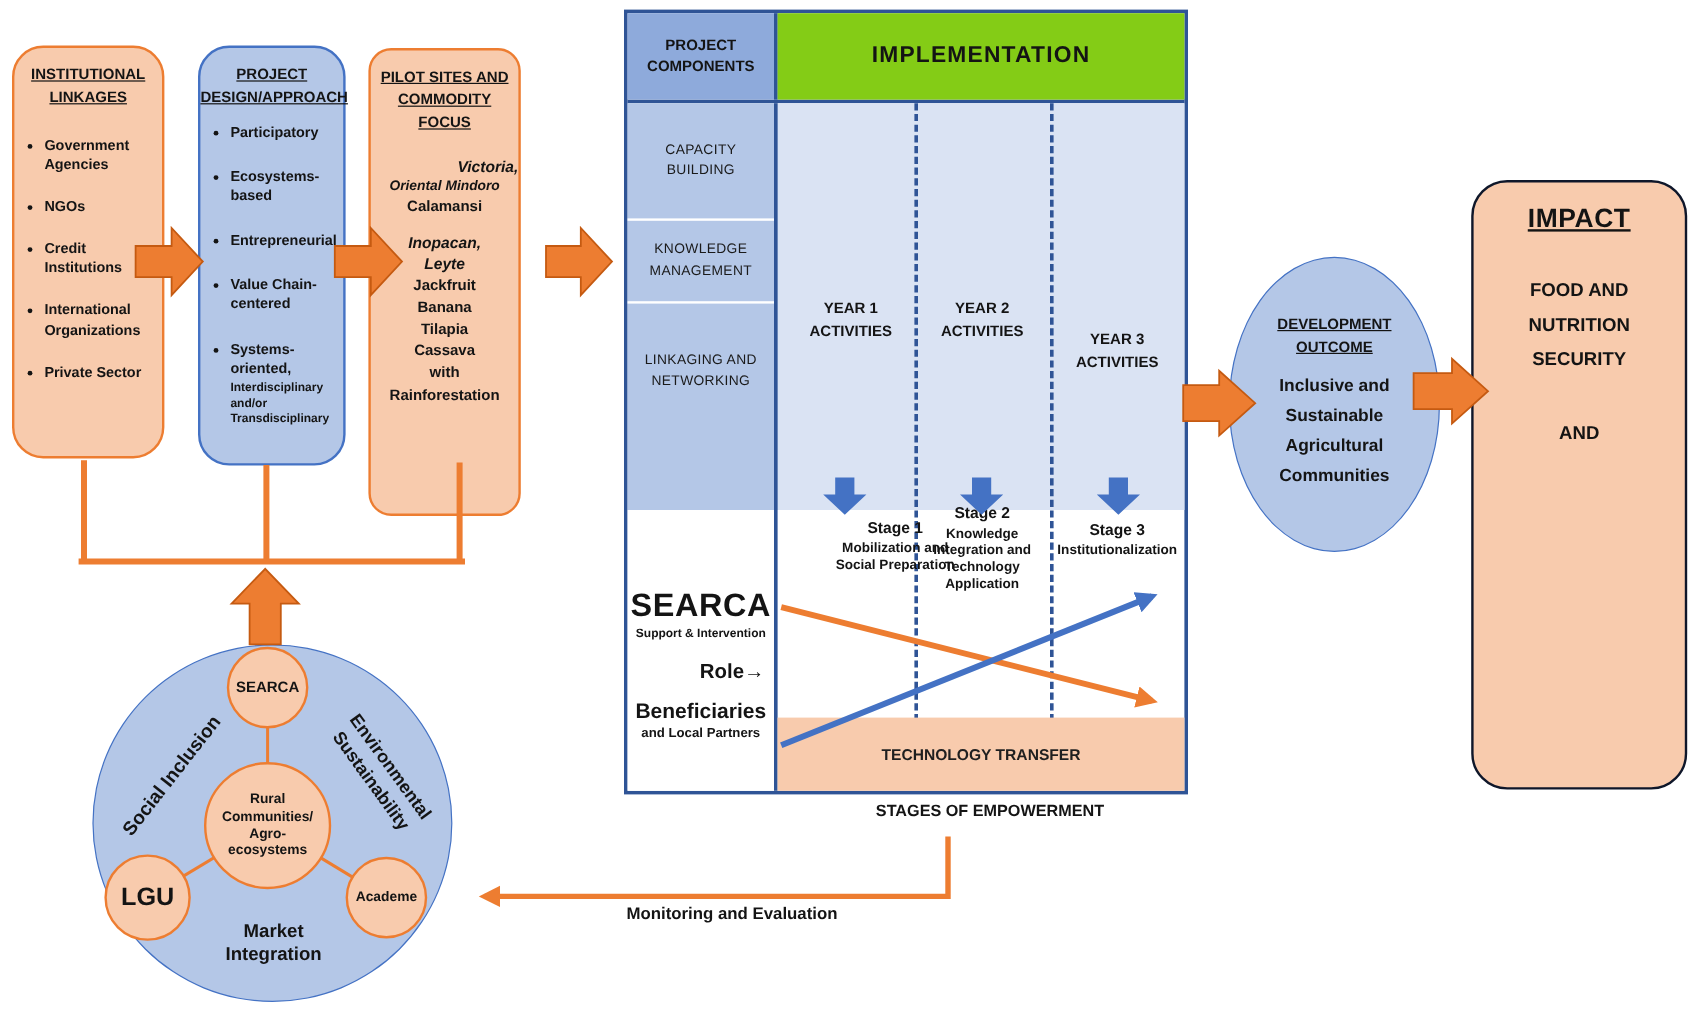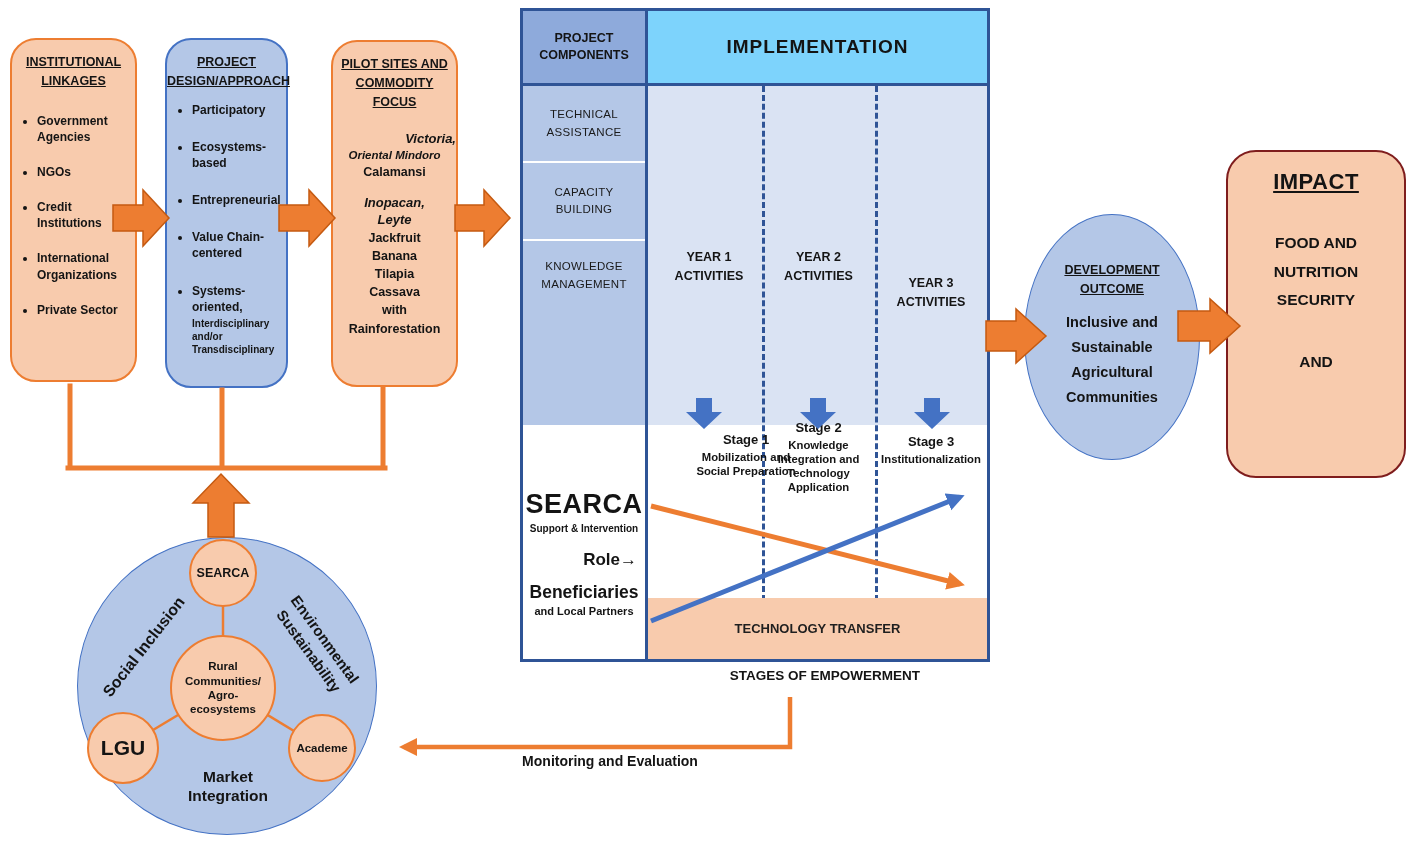--- a/index.html
+++ b/index.html
@@ -26,21 +26,21 @@
   .p-comm{font-weight:bold;font-size:12.5px;line-height:1.45;}
 
   
   #impl-table{position:absolute;left:520px;top:8px;width:470px;height:654px;
               border:3px solid #2F5496;box-sizing:border-box;background:#fff;}
   .t-header{position:absolute;left:0;top:0;width:464px;height:72px;display:flex;
             border-bottom:3px solid #2F5496;box-sizing:content-box;}
   .t-hleft{width:122px;border-right:3px solid #2F5496;background:#8EAADB;display:flex;
            align-items:center;justify-content:center;font-weight:bold;font-size:12.5px;
            text-align:center;white-space:pre-line;line-height:1.4;}
-  .t-hright{flex:1;background:#7dd3fc;display:flex;align-items:center;justify-content:center;
+  .t-hright{flex:1;background:#84cc16;display:flex;align-items:center;justify-content:center;
             font-weight:bold;font-size:19px;letter-spacing:1px;}
   .t-leftcol{position:absolute;left:0;top:75px;width:122px;height:339px;background:#B4C7E7;
              border-right:3px solid #2F5496;}
   .t-row{display:flex;align-items:center;justify-content:center;text-align:center;
          font-size:11.5px;letter-spacing:.3px;color:#1a1a1a;border-bottom:2px solid #fff;
          box-sizing:border-box;white-space:pre-line;line-height:1.5;}
   .t-row:last-child{border-bottom:none;}
   .t-lower-left{position:absolute;left:0;top:414px;width:122px;height:234px;background:#fff;
                 border-right:3px solid #2F5496;}
   .t-bodybg{position:absolute;left:125px;top:75px;width:339px;height:339px;background:#DAE3F3;}
@@ -66,22 +66,22 @@
                font-weight:bold;font-size:14px;}
 
   
   .outcome{position:absolute;left:1024px;top:214px;width:176px;height:246px;background:#B4C7E7;
            border:1.5px solid #4472C4;border-radius:50%;box-sizing:border-box;text-align:center;}
   .outcome .o-title{margin-top:46px;font-weight:bold;font-size:12.5px;line-height:1.55;
                     text-decoration:underline;white-space:pre-line;}
   .outcome .o-body{margin-top:10px;font-weight:bold;font-size:14.5px;line-height:1.72;white-space:pre-line;}
 
   
-  .impact{position:absolute;left:1226px;top:150px;width:180px;height:328px;border-radius:30px;
-          background:#F8CBAD;border:2px solid #7f1d1d;box-sizing:border-box;text-align:center;}
+  .impact{position:absolute;left:1226px;top:150px;width:180px;height:508px;border-radius:30px;
+          background:#F8CBAD;border:2px solid #0f172a;box-sizing:border-box;text-align:center;}
   .impact .i-title{margin-top:17px;font-weight:bold;font-size:22px;text-decoration:underline;letter-spacing:.5px;}
   .impact .i-l1{margin-top:34px;font-weight:bold;font-size:15.5px;line-height:1.85;white-space:pre-line;}
   .impact .i-l2{margin-top:38px;font-weight:bold;font-size:15.5px;}
   .impact .i-l3{margin-top:40px;font-weight:bold;font-size:15.5px;line-height:1.85;white-space:pre-line;}
 
   
   .eco-big{position:absolute;left:77px;top:537px;width:300px;height:298px;border-radius:50%;
            background:#B4C7E7;border:1.5px solid #4472C4;box-sizing:border-box;z-index:1;}
   .eco-lines{position:absolute;left:0;top:0;z-index:2;pointer-events:none;}
   .eco-label{position:absolute;z-index:2;font-weight:bold;text-align:center;white-space:pre-line;}
@@ -121,21 +121,21 @@
       <li>Entrepreneurial</li>
       <li>Value Chain-
 centered</li>
       <li><span style="white-space:pre-line;">Systems-
 oriented,</span><span class="li-sub" style="white-space:pre-line;">Interdisciplinary
 and/or
 Transdisciplinary</span></li>
     </ul>
   </div>
 
-  <div class="pill orange ctr" style="left:331px;top:40px;width:127px;height:347px;">
+  <div class="pill orange ctr" style="left:307px;top:40px;width:127px;height:390px;border-radius:19px;">
     <div class="box-title">PILOT SITES AND
 COMMODITY
 FOCUS</div>
     <div class="p-name pre" style="margin-top:19px;text-align:right;">Victoria,</div>
     <div class="p-region">Oriental Mindoro</div>
     <div class="p-comm">Calamansi</div>
     <div class="p-name pre" style="margin-top:13px;">Inopacan,
 Leyte</div>
     <div class="p-comm pre">Jackfruit
 Banana
@@ -148,26 +148,26 @@
   <div id="impl-table">
     <div class="t-header">
       <div class="t-hleft">PROJECT
 COMPONENTS</div>
       <div class="t-hright">IMPLEMENTATION</div>
     </div>
 
     <div class="t-bodybg"></div>
 
     <div class="t-leftcol">
-      <div class="t-row" style="height:77px;">TECHNICAL
-ASSISTANCE</div>
-      <div class="t-row" style="height:78px;">CAPACITY
+      <div class="t-row" style="height:98px;">CAPACITY
 BUILDING</div>
       <div class="t-row" style="height:69px;">KNOWLEDGE
 MANAGEMENT</div>
+      <div class="t-row" style="height:113px;">LINKAGING AND
+NETWORKING</div>
     </div>
     <div class="t-lower-left"></div>
 
     <div class="t-dash" style="left:239px;"></div>
     <div class="t-dash" style="left:352px;"></div>
 
     <div class="t-year" style="left:125px;">YEAR 1
 ACTIVITIES</div>
     <div class="t-year" style="left:239px;width:113px;">YEAR 2
 ACTIVITIES</div>

